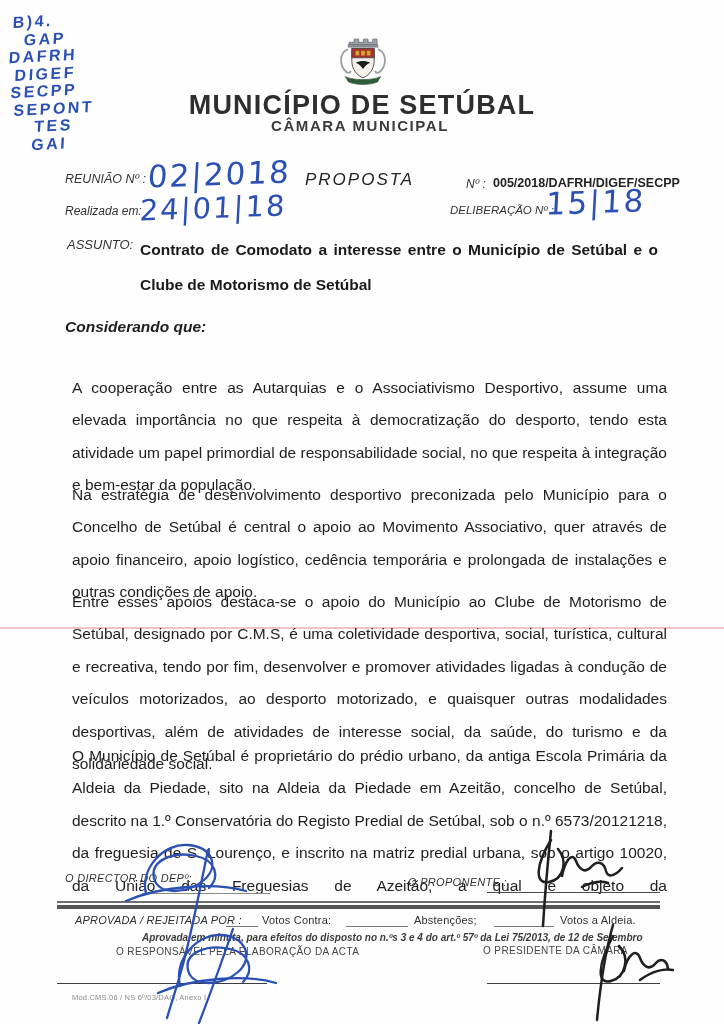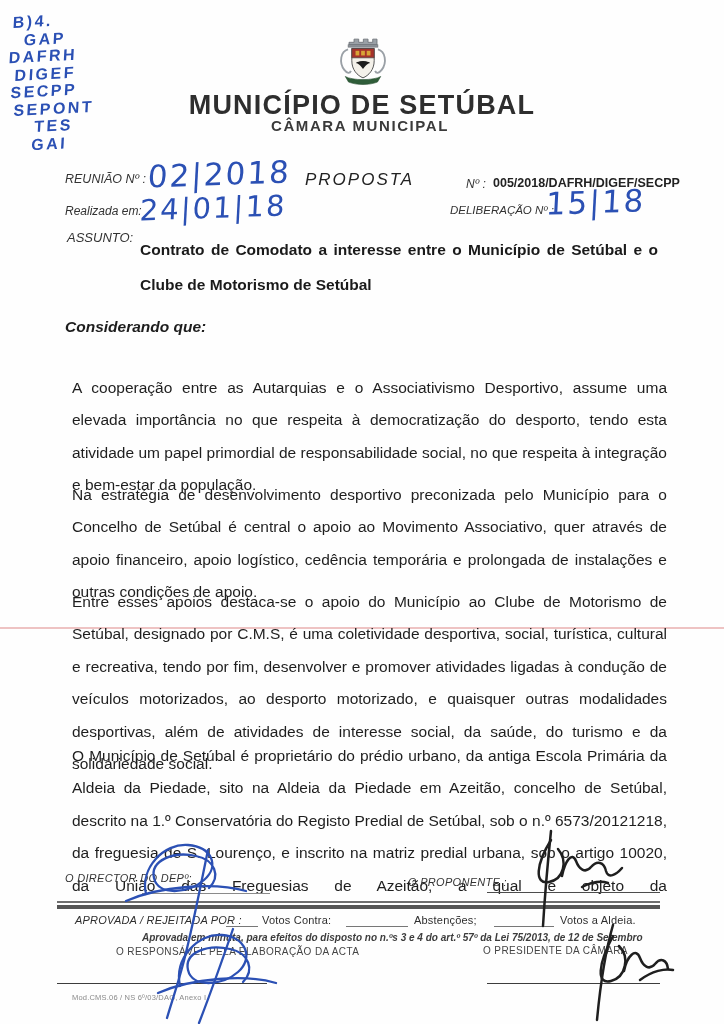--- a/index.html
+++ b/index.html
@@ -39,21 +39,21 @@
   
   .lbl{font-style:italic;color:#333;}
   .reuniao-label{left:65px;top:172px;font-size:12.5px;}
   .realizada-label{left:65px;top:204px;font-size:12px;}
   .proposta-title{left:305px;top:170px;font-size:17px;font-style:italic;
     letter-spacing:2px;color:#222;}
   .numero-label{left:466px;top:177px;font-size:12px;}
   .numero-value{left:493px;top:176px;font-size:12.5px;font-weight:bold;color:#222;}
   .deliberacao-label{left:450px;top:204px;font-size:11.5px;}
   
-  .assunto-label{left:67px;top:230px;font-size:13px;}
+  .assunto-label{left:67px;top:237px;font-size:13px;}
   .assunto-text{left:140px;top:232px;width:518px;font-size:15.5px;font-weight:bold;
     line-height:35px;text-align:justify;color:#1a1a1a;}
   
   .pink-line{left:0;top:627px;width:724px;height:2px;background:var(--pink,#eec3c3);}
   .heading{left:65px;top:318px;font-size:15.5px;font-weight:bold;font-style:italic;}
   .para{left:72px;width:595px;font-size:15.5px;line-height:32.5px;
     text-align:justify;color:#1e1e1e;}
   .p1{top:356px;}
   .p2{top:463px;}
   .p3{top:570px;}

